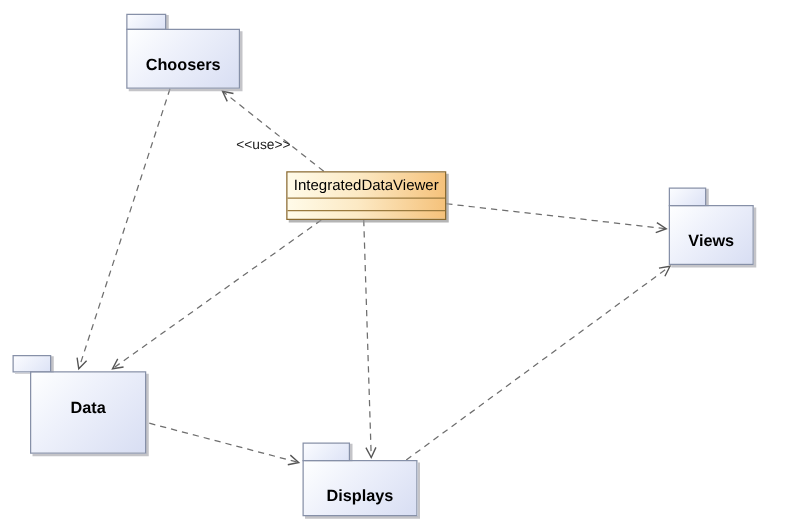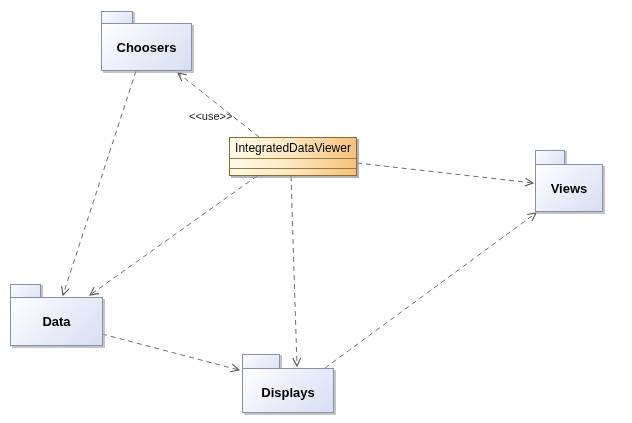--- a/index.html
+++ b/index.html
@@ -33,25 +33,26 @@
   .pkg-body {
     position: absolute;
     background: linear-gradient(135deg, #feffff 0%, #eef1fb 40%, #d8def3 100%);
     border: 1px solid #8690a8;
     box-shadow: 2px 2px 0 rgba(165,165,170,0.65);
     box-sizing: border-box;
     text-align: center;
   }
   .pkg-label {
     display: block;
-    padding-top: 16px;
+    padding-top: 0;
     font-size: 13px;
     font-weight: bold;
     color: #000000;
     letter-spacing: 0px;
+    margin-top: 20px;
   }
   
   .class-box {
     position: absolute;
     left: 229px; top: 137px;
     width: 128px; height: 39px;
     border: 1px solid #8a6a2e;
     background: linear-gradient(to right, #fffbe9 0%, #fce9c4 45%, #f5c27b 100%);
     box-shadow: 2px 2px 0 rgba(150,150,150,0.7);
     box-sizing: border-box;
@@ -127,21 +128,21 @@
 
   <div class="package">
     <div class="pkg-tab" style="left:535px; top:150px; width:30px; height:15px;"></div>
     <div class="pkg-body" style="left:535px; top:164px; width:68px; height:48px;">
       <span class="pkg-label">Views</span>
     </div>
   </div>
 
   <div class="package">
     <div class="pkg-tab" style="left:10px; top:284px; width:31px; height:14px;"></div>
-    <div class="pkg-body" style="left:10px; top:297px; width:93px; height:49px;">
+    <div class="pkg-body" style="left:24px; top:297px; width:93px; height:66px;">
       <span class="pkg-label">Data</span>
     </div>
   </div>
 
   <div class="package">
     <div class="pkg-tab" style="left:242px; top:354px; width:38px; height:15px;"></div>
     <div class="pkg-body" style="left:242px; top:368px; width:92px; height:45px;">
       <span class="pkg-label">Displays</span>
     </div>
   </div>

